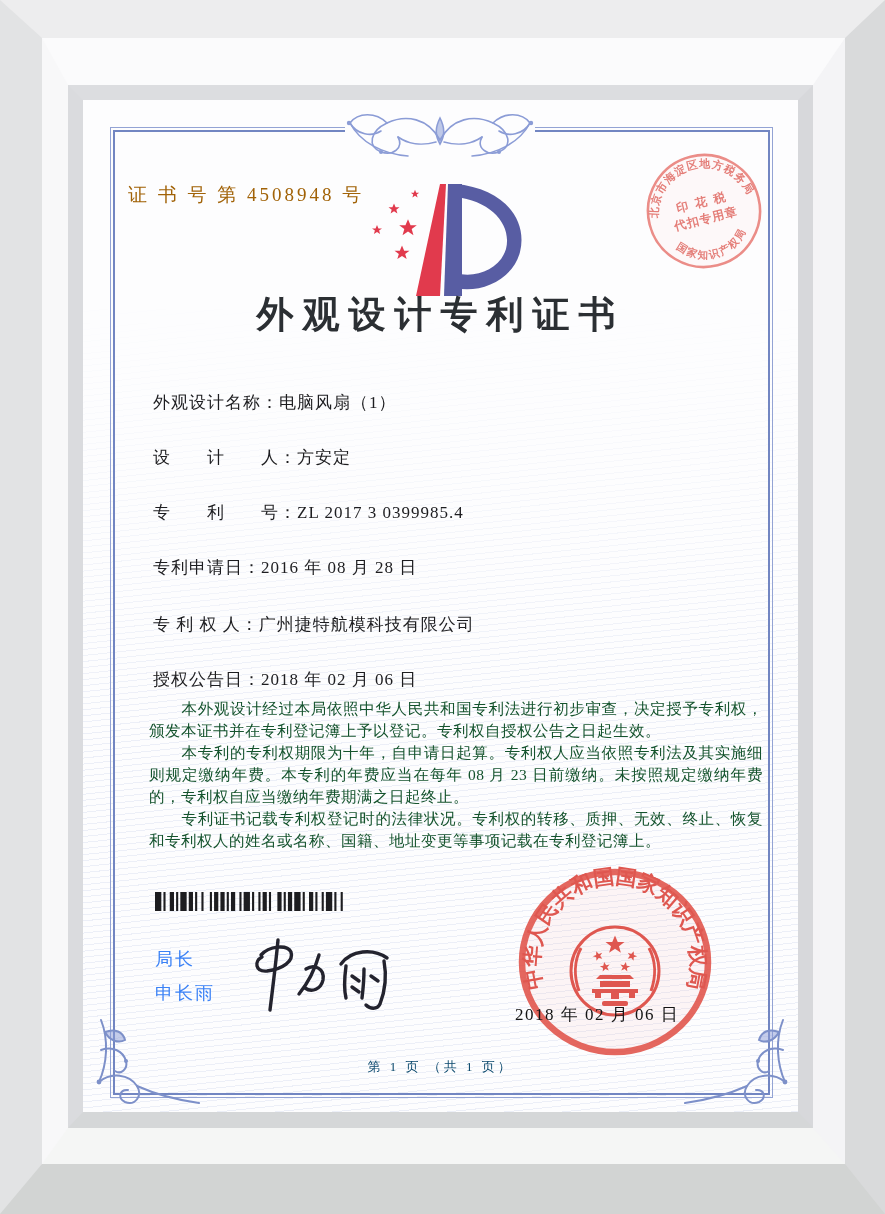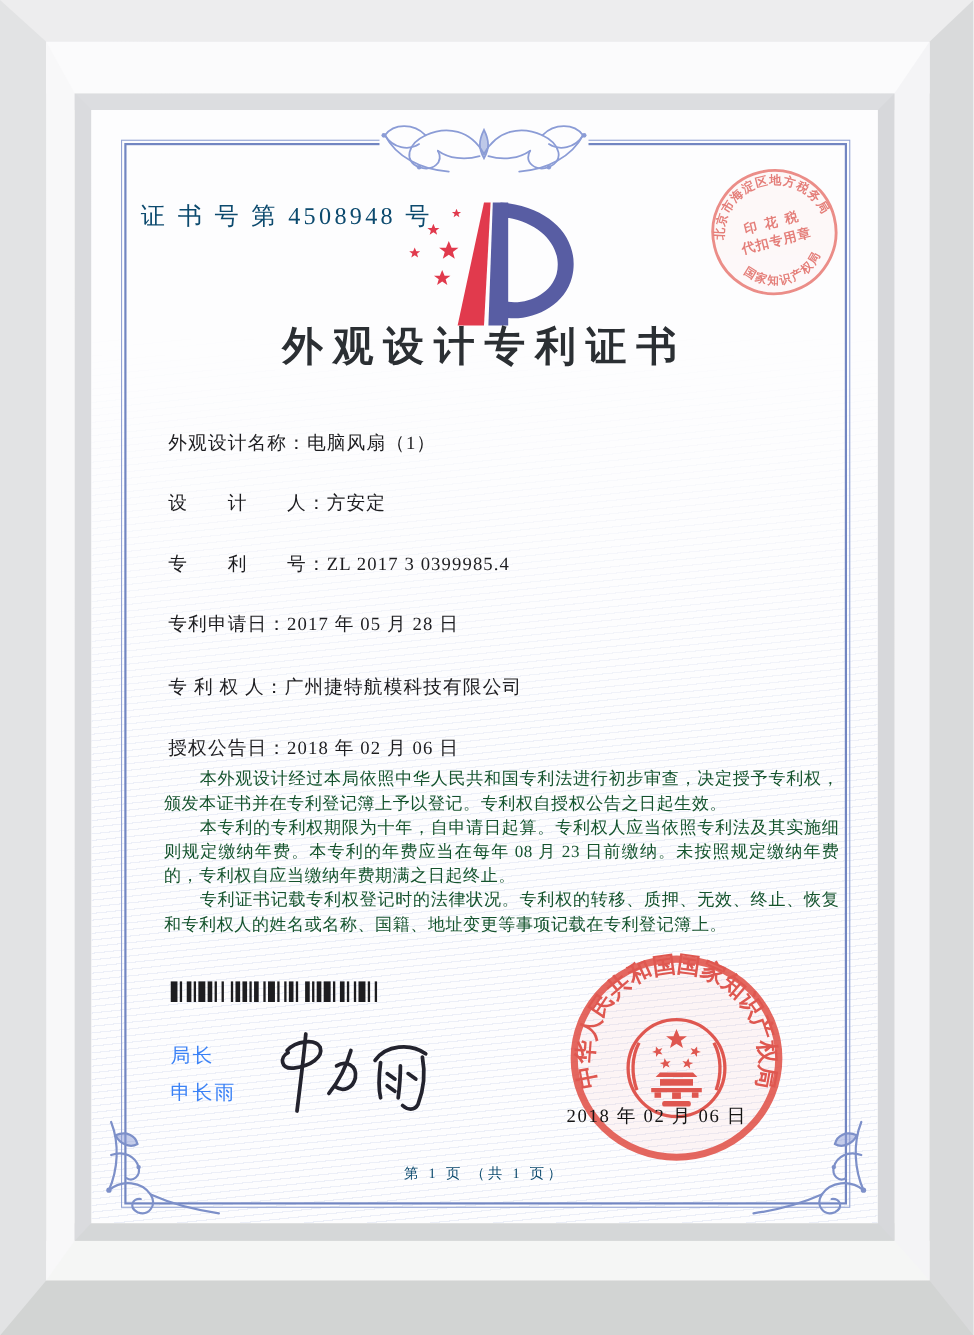--- a/index.html
+++ b/index.html
@@ -23,21 +23,21 @@
     border-color:#dcdde0 #d7d8db #d5d7d8 #dadbde;}
   .paper{position:relative;width:100%;height:100%;background:#fdfdfe;overflow:hidden;}
   .wavelines{position:absolute;inset:0;pointer-events:none;
     background:repeating-linear-gradient(174deg,rgba(124,146,204,0.13) 0 1px,transparent 1px 6px);
     -webkit-mask-image:linear-gradient(to bottom,transparent 0 20%,rgba(0,0,0,.45) 40%,#000 62%);
     mask-image:linear-gradient(to bottom,transparent 0 20%,rgba(0,0,0,.45) 40%,#000 62%);}
   .cert-border{position:absolute;left:27px;top:27px;width:661px;height:969px;
     border:1px solid #93a3d4;}
   .cert-border::after{content:"";position:absolute;inset:2px;border:2px solid #7286c2;}
   .abs{position:absolute;}
-  .cert-no{left:45px;top:82px;font-size:22px;letter-spacing:3px;color:#0c4a6e;}
+  .cert-no{left:45px;top:82px;font-size:19px;letter-spacing:3px;color:#a16207;}
   .title{left:0;top:190px;width:100%;text-align:center;font-size:37px;font-weight:bold;
     letter-spacing:9px;color:#2b2f33;}
   .field-row{left:70px;width:580px;height:24px;font-size:17px;color:#1d1d20;white-space:nowrap;}
   .field-label{letter-spacing:1px;}
   .field-value{letter-spacing:1px;}
   .paras{left:66px;top:598px;width:614px;font-size:15.5px;line-height:22px;color:#14532d;
     text-align:justify;}
   .paras p{margin:0;text-indent:2.1em;letter-spacing:0.5px;}
   .signer{left:72px;top:842px;font-family:"Liberation Sans","DejaVu Sans",sans-serif;
     font-size:18px;color:#3b82f6;line-height:34px;letter-spacing:2px;}
@@ -118,21 +118,21 @@
       <div class="abs field-row" style="top:291px">
         <span class="field-label">外观设计名称：</span><span class="field-value">电脑风扇（1）</span>
       </div>
       <div class="abs field-row" style="top:346px">
         <span class="field-label">设　　计　　人：</span><span class="field-value">方安定</span>
       </div>
       <div class="abs field-row" style="top:401px">
         <span class="field-label">专　　利　　号：</span><span class="field-value">ZL 2017 3 0399985.4</span>
       </div>
       <div class="abs field-row" style="top:456px">
-        <span class="field-label">专利申请日：</span><span class="field-value">2017 年 05 月 28 日</span>
+        <span class="field-label">专利申请日：</span><span class="field-value">2016 年 08 月 28 日</span>
       </div>
       <div class="abs field-row" style="top:513px">
         <span class="field-label">专 利 权 人：</span><span class="field-value">广州捷特航模科技有限公司</span>
       </div>
       <div class="abs field-row" style="top:568px">
         <span class="field-label">授权公告日：</span><span class="field-value">2018 年 02 月 06 日</span>
       </div>
 
       <div class="abs paras">
         <p>本外观设计经过本局依照中华人民共和国专利法进行初步审查，决定授予专利权，颁发本证书并在专利登记簿上予以登记。专利权自授权公告之日起生效。</p>

